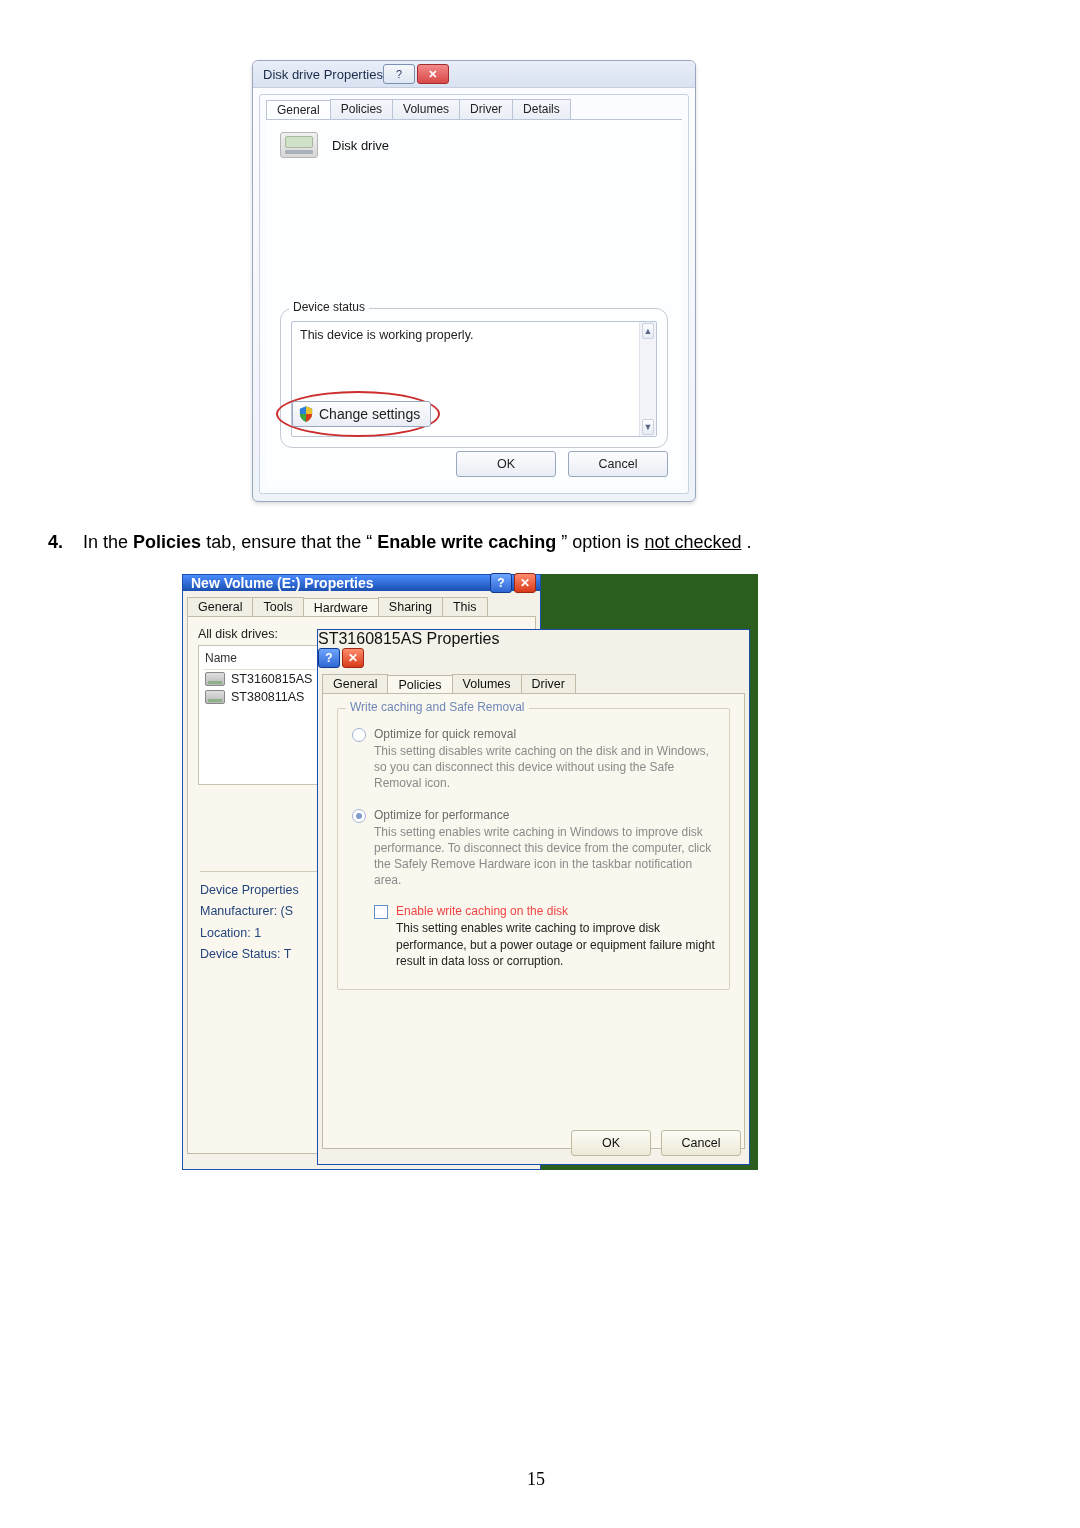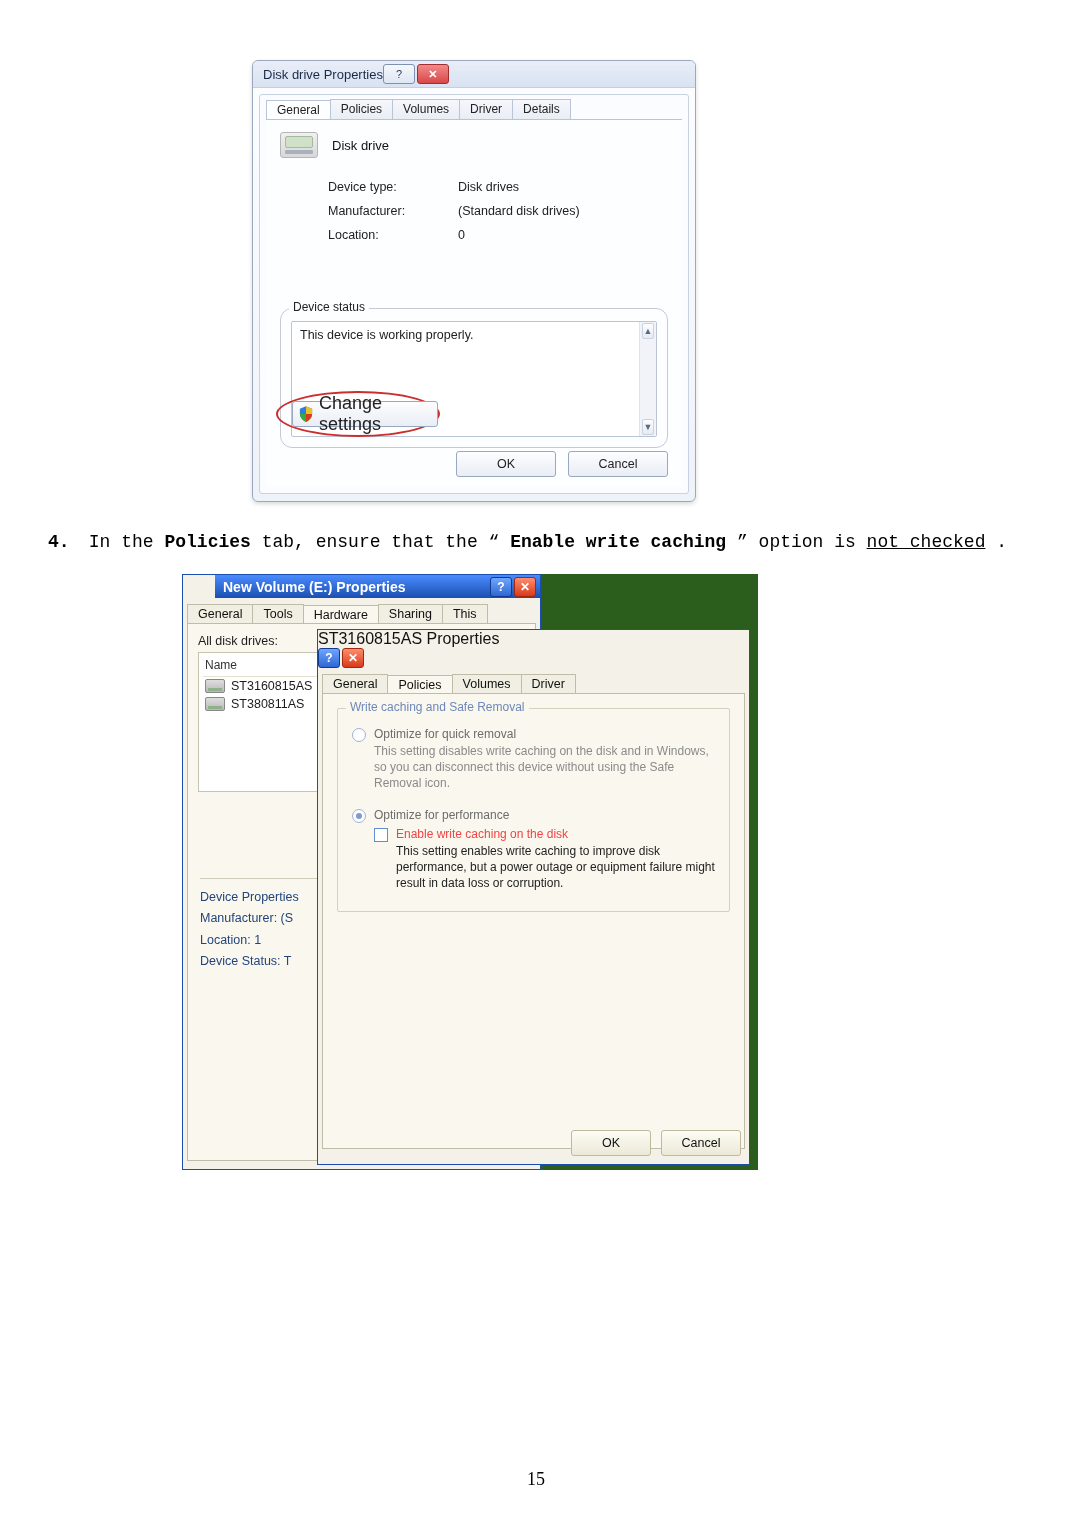--- a/index.html
+++ b/index.html
@@ -178,21 +178,21 @@
     border-radius: 50%;
   }
   .change-settings-btn {
     position: absolute;
     left: 14px; top: 8px;
     height: 24px;
     padding: 0 10px 0 26px;
     border: 1px solid #9aa8bf;
     border-radius: 3px;
     background: linear-gradient(#fdfdfe,#e9edf5);
-    font-size: 18px;
+    font-size: 14px;
     display:flex; align-items:center;
     color:#222;
   }
   .shield-icon {
     position: absolute; left: 6px; top: 4px;
     width: 14px; height: 16px;
   }
 
   .dlg1-buttons {
     position: absolute;
@@ -209,21 +209,21 @@
     display:flex; align-items:center; justify-content:center;
     padding: 0 10px;
   }
 
   
   .instr {
     position: absolute;
     left: 48px; right: 48px; top: 530px;
     font-size: 18px;
     line-height: 1.4;
-    font-family: Liberation Mono, monospace;
+    font-family: Liberation Sans, sans-serif;
     color: #000;
   }
   .instr .num { display: inline-block; width: 30px; font-weight: bold; }
   .instr .und { text-decoration: underline; }
 
   
   .shot2 {
     position: absolute;
     left: 182px; top: 574px;
     width: 576px; height: 596px;
@@ -232,28 +232,27 @@
 
   
   .dlg-outer {
     position: absolute;
     left: 0; top: 0; width: 359px; height: 596px;
     background: #f4f2e8;
     border: 1px solid #1a4fb0;
     box-sizing: border-box;
   }
   .dlg-outer .xp-title {
-    height: 23px;
+    height: 16px;
     background: linear-gradient(#4b8bff,#1a4fb0);
     color: #fff;
     font-weight: bold;
     font-size: 14px;
     display: flex; align-items: center; justify-content: space-between;
     padding: 0 4px 0 8px;
-    margin-left: 32px;
   }
   .xp-title .xbtns { display:flex; gap:2px; }
   .xp-title .xb {
     width: 20px; height: 18px;
     background: linear-gradient(#6fa6ff,#2f67d3);
     border: 1px solid #0f3a8f;
     border-radius: 3px;
     color:#fff; font-size:12px; font-weight:bold;
     display:flex; align-items:center; justify-content:center;
   }
@@ -424,28 +423,20 @@
         <div class="tab active">General</div>
         <div class="tab">Policies</div>
         <div class="tab">Volumes</div>
         <div class="tab">Driver</div>
         <div class="tab">Details</div>
       </div>
       <div class="panel1">
         <div class="drive-row">
           <div class="drive-icon"></div>
           <div>Disk drive</div>
-        </div>
-        <div class="kv-grid">
-          <div class="label">Device type:</div>
-          <div class="value">Disk drives</div>
-          <div class="label">Manufacturer:</div>
-          <div class="value">(Standard disk drives)</div>
-          <div class="label">Location:</div>
-          <div class="value">0</div>
         </div>
 
         <div class="device-status-group">
           <div class="legend">Device status</div>
           <div class="status-box">
             <span>This device is working properly.</span>
             <div class="status-scroll">
               <div class="arrow up">▲</div>
               <div class="arrow down">▼</div>
             </div>
@@ -549,20 +540,21 @@
               <div class="desc">This setting disables write caching on the disk and in Windows, so you can disconnect this device without using the Safe Removal icon.</div>
             </div>
           </div>
 
           <div class="opt">
             <div class="ctrl">
                 <div class="radio checked"></div>
               </div>
             <div style="flex:1">
               <div class="head">Optimize for performance</div>
+              <div class="desc">This setting enables write caching in Windows to improve disk performance. To disconnect this device from the computer, click the Safely Remove Hardware icon in the taskbar notification area.</div>
             </div>
           </div>
 
           <div class="opt indent" style="color:#222">
             <div class="ctrl">
                 <div class="checkbox"></div>
               </div>
             <div style="flex:1">
               <div class="head" style="color:#ef4444">Enable write caching on the disk</div>
               <div class="desc" style="color:#222; margin-bottom:0">This setting enables write caching to improve disk performance, but a power outage or equipment failure might result in data loss or corruption.</div>

